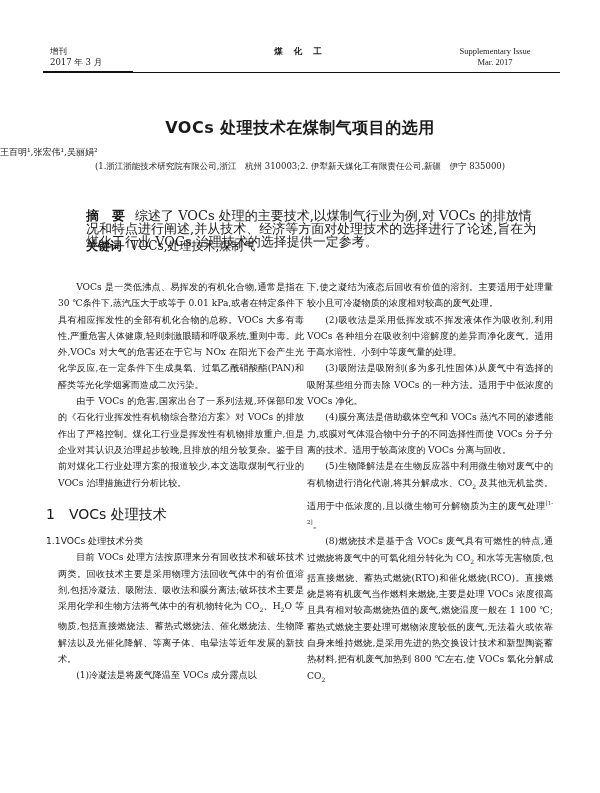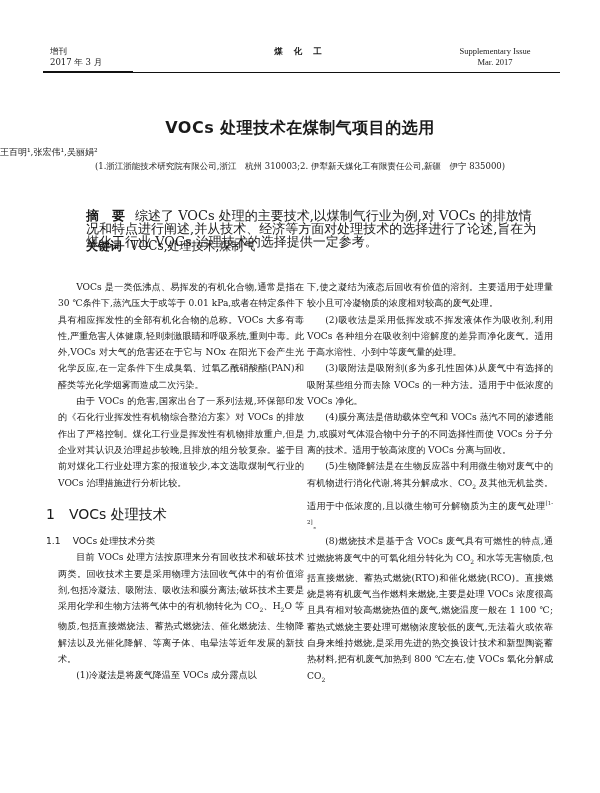--- a/index.html
+++ b/index.html
@@ -25,21 +25,21 @@
   .keywords .lbl { font-weight: bold; margin-right: 8px; font-family: "DejaVu Sans", sans-serif; }
 
   .col { position: absolute; top: 279px; width: 246px; font-size: 9.1px; line-height: 16.3px; text-align: justify; }
   .col-left { left: 58px; }
   .col-right { left: 307px; }
   .col p { margin: 0; text-indent: 2em; }
   .col p.noind { text-indent: 0; }
   .h1 { font-family: "DejaVu Sans", sans-serif; font-size: 14px; margin: 15px 0 11px -12px; text-indent: 0; }
   .h1 .num { margin-right: 14px; }
   .h2 { font-family: "DejaVu Sans", sans-serif; font-size: 9.2px; margin: 0 0 0 -12px; text-indent: 0; }
-  .h2 .num { margin-right: 12px; }
+  .h2 .num { }
   sub { font-size: 6px; }
   sup { font-size: 5.5px; }
 </style>
 </head>
 <body>
 
 <div class="header">
   <div class="hdr-left">
     <div>增刊</div>
     <div>2017 年 3 月</div>

